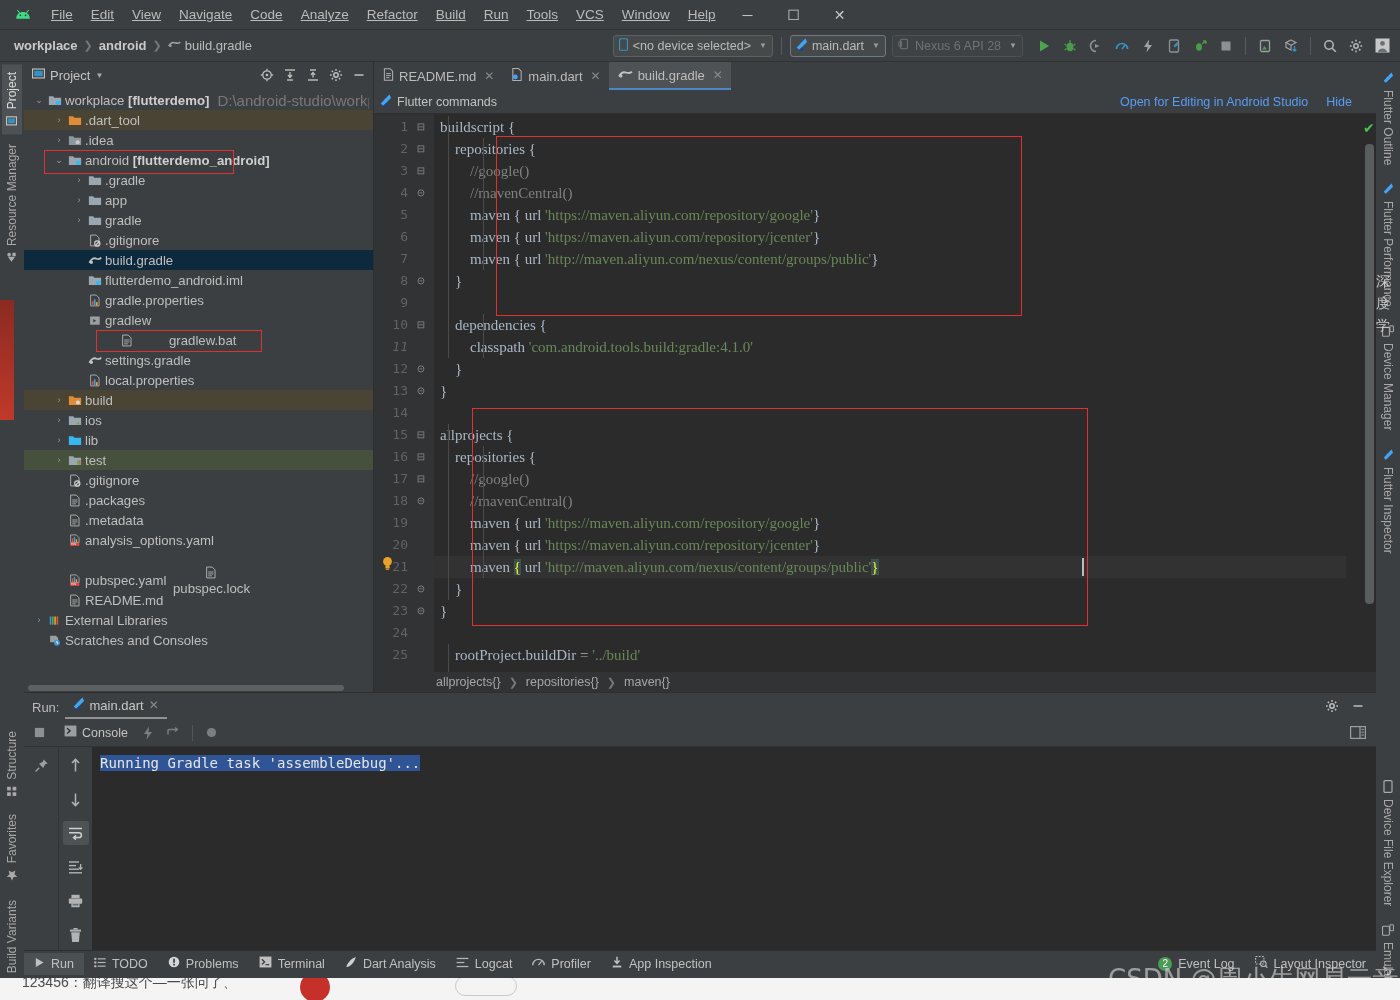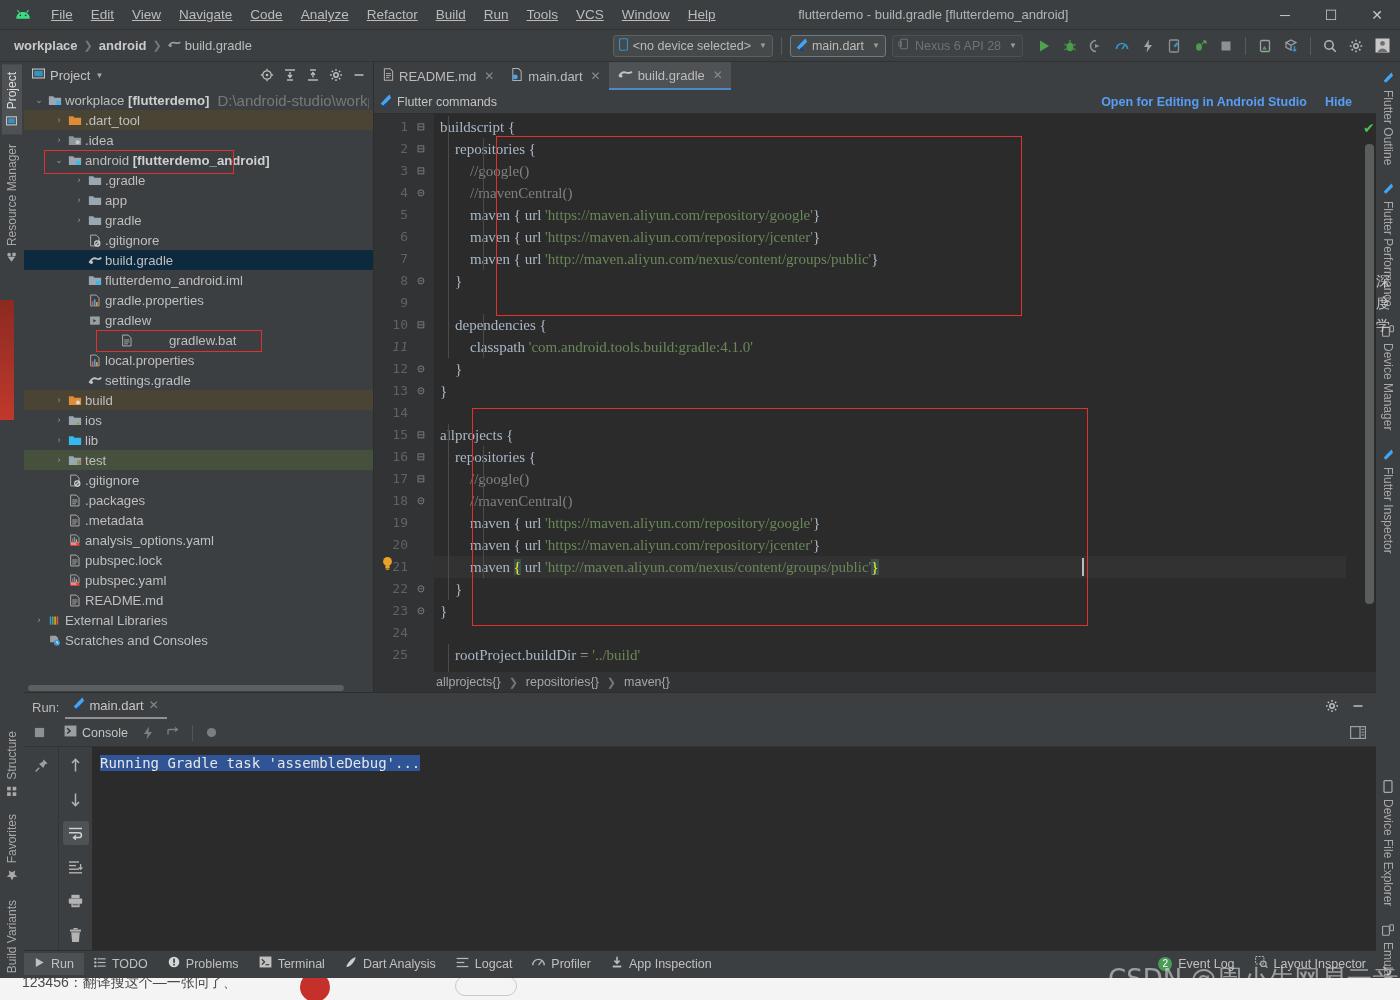--- a/index.html
+++ b/index.html
@@ -68,21 +68,21 @@
   .proj-hscroll i{ position:absolute; left:4px; top:3px; width:316px; height:6px; background:#5c6061; border-radius:3px; display:block;}
 
   
   .editor-col{ flex:1; display:flex; flex-direction:column; min-width:0; background:#2b2b2b;}
   .tabs{ height:28px; background:#3c3f41; display:flex; align-items:flex-end; flex:0 0 28px;}
   .tab{ height:28px; display:flex; align-items:center; gap:5px; padding:0 8px 0 9px; font-size:13px; color:#bcbcbc; }
   .tab.active{ background:#4e5254; border-bottom:2px solid #4a88c7; }
   .tab .x{ color:#8a8a8a; font-size:12px; margin-left:3px;}
   .notif{ height:24px; background:#3c3f41; display:flex; align-items:center; padding:0 6px; gap:8px; font-size:12.5px; border-bottom:1px solid #2e2e2e; flex:0 0 24px;}
   .notif-left{ display:flex; align-items:center; gap:6px; color:#c3c3c3;}
-  .notif-right{ margin-left:auto; display:flex; gap:18px; padding-right:18px;font-weight:bold;}
+  .notif-right{ margin-left:auto; display:flex; gap:18px; padding-right:18px;}
   .link{ color:#589df6; cursor:pointer;}
 
   .code-area{ flex:1; display:flex; position:relative; min-height:0; background:#2b2b2b; overflow:hidden;}
   .gutter{ width:60px; flex:0 0 60px; background:#313335; position:relative;}
   .lnum{ position:absolute; right:26px; width:34px; text-align:right; color:#606366;
          font-family:"DejaVu Sans Mono", monospace; font-size:13px; line-height:22px; height:22px;}
   .fold{ position:absolute; right:7px; width:12px; text-align:center; color:#888; font-size:10px; line-height:22px; height:22px;}
   .bulb{ position:absolute; right:40px; line-height:22px; height:22px; font-size:13px;}
   .codewrap{ flex:1; position:relative; background:#2b2b2b; overflow:hidden;}
   .cline{ position:absolute; left:0; right:16px; height:22px; line-height:22px; white-space:pre;
@@ -160,21 +160,20 @@
       <div class="menu-item"><u>Code</u></div>
       <div class="menu-item"><u>Analyze</u></div>
       <div class="menu-item"><u>Refactor</u></div>
       <div class="menu-item"><u>Build</u></div>
       <div class="menu-item"><u>Run</u></div>
       <div class="menu-item"><u>Tools</u></div>
       <div class="menu-item"><u>VCS</u></div>
       <div class="menu-item"><u>Window</u></div>
       <div class="menu-item"><u>Help</u></div>
     </div>
-    <div class="win-title">flutterdemo - build.gradle [flutterdemo_android]</div>
     <div class="win-btns">
       <div class="win-btn">─</div>
       <div class="win-btn">☐</div>
       <div class="win-btn">✕</div>
     </div>
   </div>
 
   <div class="toolbar">
     <div class="breadcrumb">
       <span class="crumb bold">workplace</span>
@@ -566,37 +565,37 @@
                     <line x1="4.8" y1="8.6" x2="10.8" y2="8.6" stroke="#b0b0b0" stroke-width="1"></line>
                     <line x1="4.8" y1="10.8" x2="9" y2="10.8" stroke="#b0b0b0" stroke-width="1"></line>
                   </svg>
                 </span>
                 <span class="tlabel">gradlew.bat</span>
               </div>
               <div class="trow" style="padding-left: 48px;">
                 <span class="arrow"></span>
                 <span class="ticon">
                   <svg width="14" height="13" viewBox="0 0 16 14">
+                    <path d="M1.6 9.6 Q5 2.6 9.8 5 Q13.4 6.4 15 3.6" stroke="#c3c3c3" stroke-width="2.1" fill="none"></path>
+                    <circle cx="3.8" cy="9" r="1.9" fill="#c3c3c3"></circle>
+                  </svg>
+                </span>
+                <span class="tlabel">settings.gradle</span>
+              </div>
+              <div class="trow" style="padding-left: 48px;">
+                <span class="arrow"></span>
+                <span class="ticon">
+                  <svg width="14" height="13" viewBox="0 0 16 14">
                     <path d="M3 0.8 H9.4 L12.6 4 V13.2 H3 Z" fill="none" stroke="#b0b0b0" stroke-width="1"></path>
                     <rect x="4.4" y="7.8" width="1.8" height="5" fill="#e05a3a"></rect>
                     <rect x="6.8" y="5.6" width="1.8" height="7.2" fill="#4a9fd8"></rect>
                     <rect x="9.2" y="8.8" width="1.8" height="4" fill="#e8a33d"></rect>
                   </svg>
                 </span>
                 <span class="tlabel">local.properties</span>
-              </div>
-              <div class="trow" style="padding-left: 48px;">
-                <span class="arrow"></span>
-                <span class="ticon">
-                  <svg width="14" height="13" viewBox="0 0 16 14">
-                    <path d="M1.6 9.6 Q5 2.6 9.8 5 Q13.4 6.4 15 3.6" stroke="#c3c3c3" stroke-width="2.1" fill="none"></path>
-                    <circle cx="3.8" cy="9" r="1.9" fill="#c3c3c3"></circle>
-                  </svg>
-                </span>
-                <span class="tlabel">settings.gradle</span>
               </div>
               <div class="trow hl-brown" style="padding-left: 28px;">
                 <span class="arrow">›</span>
                 <span class="ticon">
                   <svg width="14" height="13" viewBox="0 0 16 14">
                     <path d="M1 2.2 H6 L7.2 3.8 H15 V12.2 H1 Z" fill="#e08b38"></path>
                     <circle cx="11.4" cy="9.2" r="2.3" fill="#d9d9d9"></circle>
                   </svg>
                 </span>
                 <span class="tlabel">build</span>
@@ -674,21 +673,21 @@
                     <path d="M3 0.6 H9.4 L12.6 3.8 V9.4 H3 Z" fill="none" stroke="#b0b0b0" stroke-width="1"></path>
                     <rect x="4.4" y="4.6" width="1.6" height="4.4" fill="#e05a3a"></rect>
                     <rect x="6.6" y="2.8" width="1.6" height="6.2" fill="#4a9fd8"></rect>
                     <rect x="8.8" y="5.6" width="1.6" height="3.4" fill="#e8a33d"></rect>
                     <rect x="2.4" y="9.8" width="10.6" height="3.4" fill="#d44"></rect>
                     <text x="3.2" y="12.6" font-size="3.1" fill="#fff" font-family="DejaVu Sans">YML</text>
                   </svg>
                 </span>
                 <span class="tlabel">analysis_options.yaml</span>
               </div>
-              <div class="trow" style="padding-left: 28px;">
+              <div class="trow" style="padding-left: 28px; flex-direction: column;">
                 <span class="arrow"></span>
                 <span class="ticon">
                   <svg width="14" height="13" viewBox="0 0 16 14">
                     <path d="M3 0.8 H9.4 L12.6 4 V13.2 H3 Z" fill="none" stroke="#b0b0b0" stroke-width="1.1"></path>
                     <line x1="4.8" y1="6.4" x2="10.8" y2="6.4" stroke="#b0b0b0" stroke-width="1"></line>
                     <line x1="4.8" y1="8.6" x2="10.8" y2="8.6" stroke="#b0b0b0" stroke-width="1"></line>
                     <line x1="4.8" y1="10.8" x2="9" y2="10.8" stroke="#b0b0b0" stroke-width="1"></line>
                   </svg>
                 </span>
                 <span class="tlabel">pubspec.lock</span>

